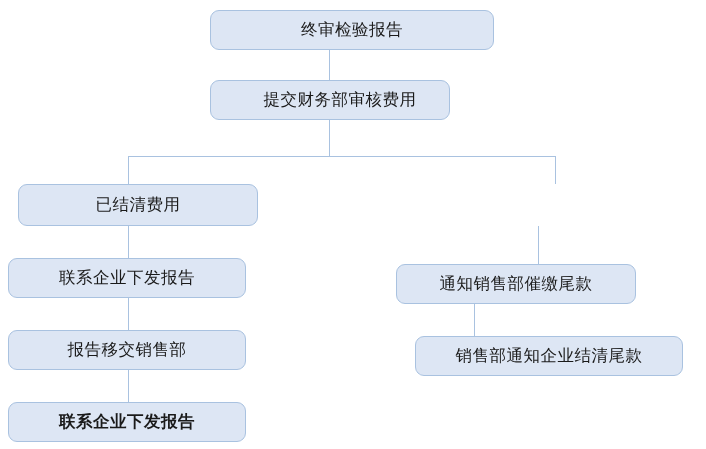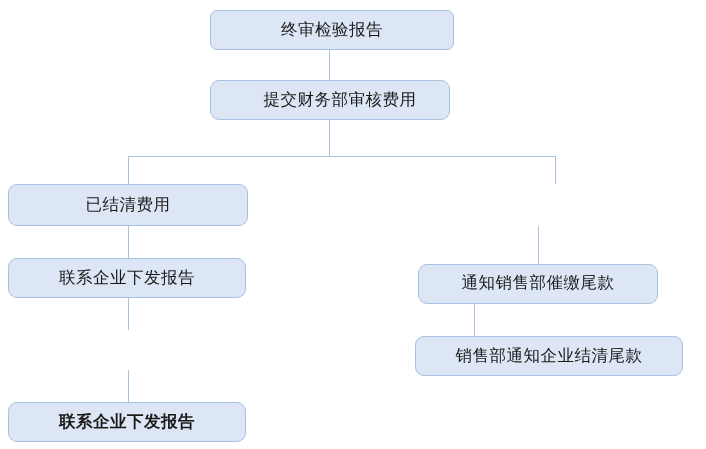--- a/index.html
+++ b/index.html
@@ -59,43 +59,46 @@
   <div class="conn conn-v" style="left:128px; top:156px; height:28px;"></div>
   <div class="conn conn-v" style="left:555px; top:156px; height:28px;"></div>
 
   <div class="conn conn-v" style="left:128px; top:226px; height:32px;"></div>
   <div class="conn conn-v" style="left:128px; top:298px; height:32px;"></div>
   <div class="conn conn-v" style="left:128px; top:370px; height:32px;"></div>
 
   <div class="conn conn-v" style="left:538px; top:226px; height:38px;"></div>
   <div class="conn conn-v" style="left:474px; top:304px; height:32px;"></div>
 
-  <div class="node" style="left:210px; top:10px; width:244px; height:40px;border-radius:7px;">
+  <div class="node" style="left:210px; top:10px; width:284px; height:40px;">
     <span class="node-label">终审检验报告</span>
   </div>
 
   <div class="node" style="left:210px; top:80px; width:240px; height:40px;padding-left:20px;">
     <span class="node-label">提交财务部审核费用</span>
   </div>
 
-  <div class="node" style="left:8px; top:184px; width:240px; height:42px;align-items:center;">
+  <div class="node" style="left:18px; top:184px; width:240px; height:42px;align-items:center;">
     <span class="node-label">已结清费用</span>
   </div>
 
   <div class="node" style="left:8px; top:258px; width:238px; height:40px;">
     <span class="node-label">联系企业下发报告</span>
   </div>
 
+  <div class="node" style="left:8px; top:330px; width:238px; height:40px;">
+    <span class="node-label">报告移交销售部</span>
+  </div>
 
   <div class="node" style="left:8px; top:402px; width:238px; height:40px;font-weight:bold;">
     <span class="node-label">联系企业下发报告</span>
   </div>
 
 
-  <div class="node" style="left:418px; top:264px; width:240px; height:40px;font-family:Liberation Mono, monospace;">
+  <div class="node" style="left:396px; top:264px; width:240px; height:40px;">
     <span class="node-label">通知销售部催缴尾款</span>
   </div>
 
   <div class="node" style="left:415px; top:336px; width:268px; height:40px;">
     <span class="node-label">销售部通知企业结清尾款</span>
   </div>
 
 </div>
 
 </body></html>

